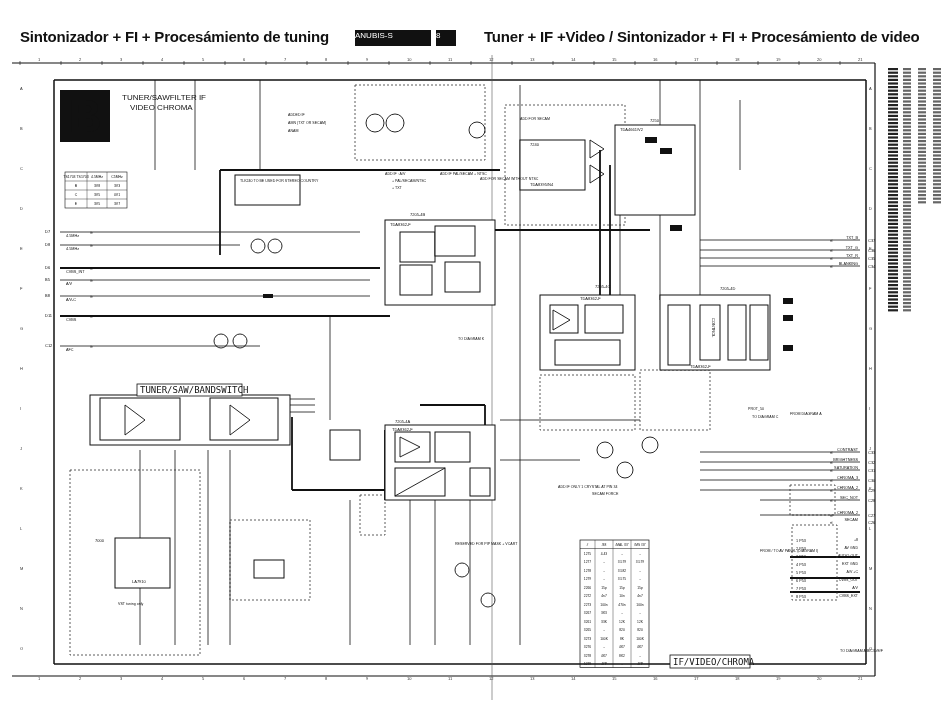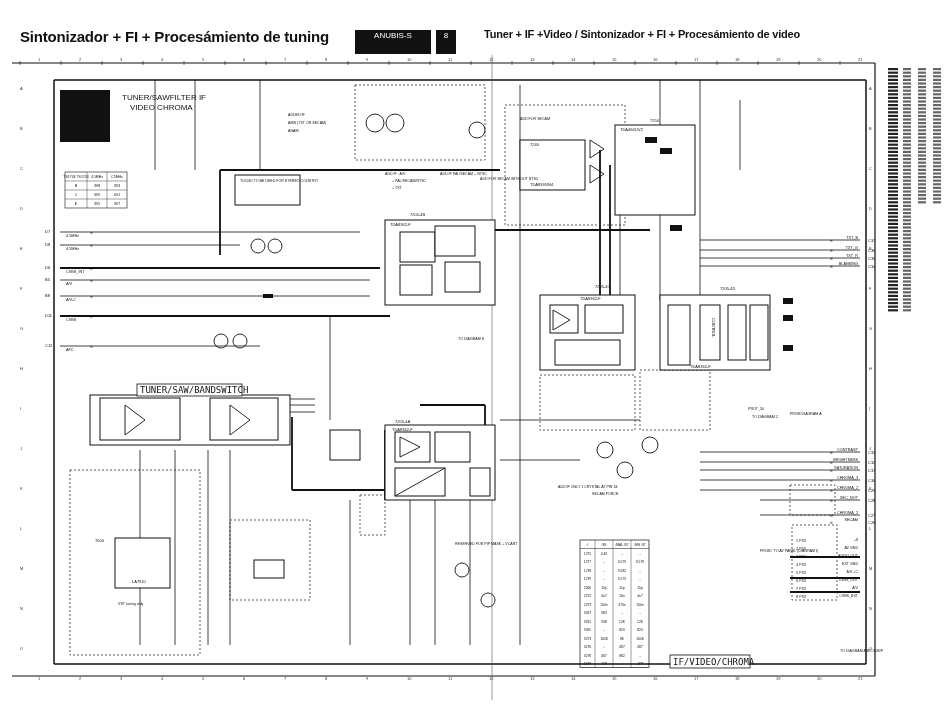--- a/index.html
+++ b/index.html
@@ -1,19 +1,19 @@
 <!DOCTYPE html>
 <html><head>
 <meta charset="utf-8">
 <style>
   html,body{margin:0;padding:0;background:#fff;}
   body{width:950px;height:716px;position:relative;overflow:hidden;font-family:"Liberation Sans",sans-serif;color:#111;}
   .hdr-left{position:absolute;left:20px;top:28px;font-size:15px;font-weight:bold;letter-spacing:-0.2px;}
-  .hdr-right{position:absolute;left:484px;top:28px;font-size:11px;font-weight:bold;letter-spacing:-0.2px;}
-  .badge{position:absolute;top:30px;height:24px;background:#111;color:#fff;font-size:8px;line-height:12px;text-align:center;}
+  .hdr-right{position:absolute;left:484px;top:28px;font-size:15px;font-weight:bold;letter-spacing:-0.2px;}
+  .badge{position:absolute;top:30px;height:16px;background:#111;color:#fff;font-size:8px;line-height:12px;text-align:left;}
   .badge.model{left:355px;width:76px;}
   .badge.page{left:436px;width:20px;}
   svg.schem{position:absolute;left:0;top:0;}
   .lbl{font-family:"Liberation Sans",sans-serif;fill:#111;}
   .mono{font-family:"DejaVu Sans Mono",monospace;fill:#111;}
   .ruler text{font-size:4px;font-family:"Liberation Sans",sans-serif;fill:#333;}
 </style>
 </head>
 <body>
 

